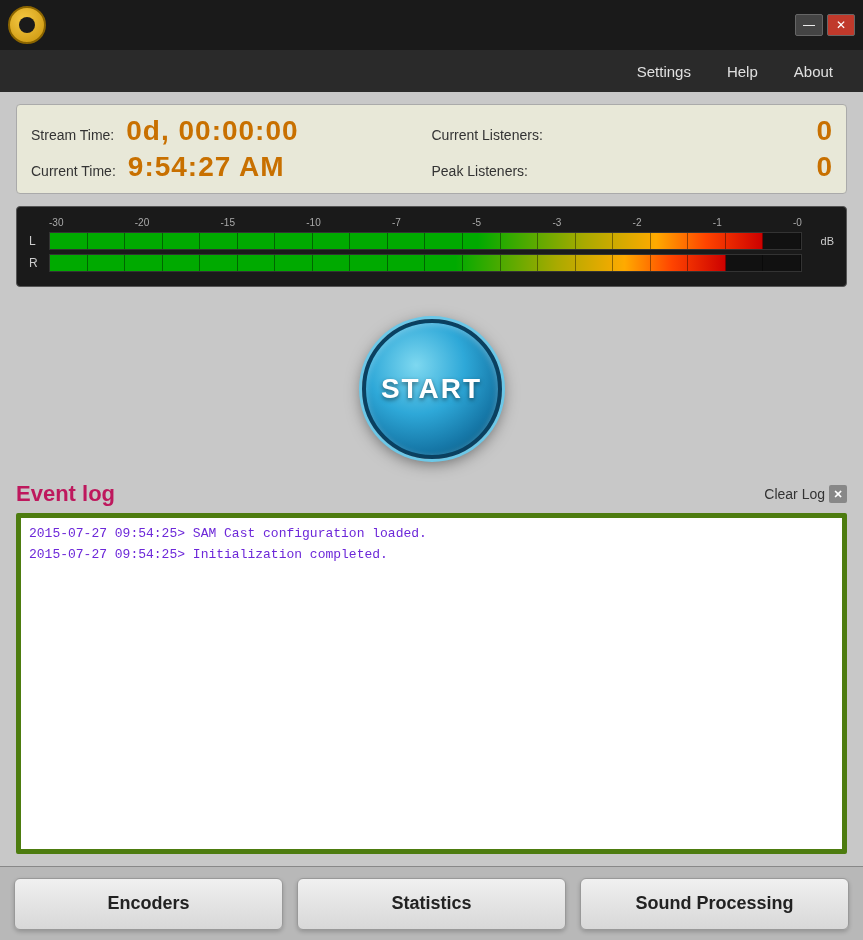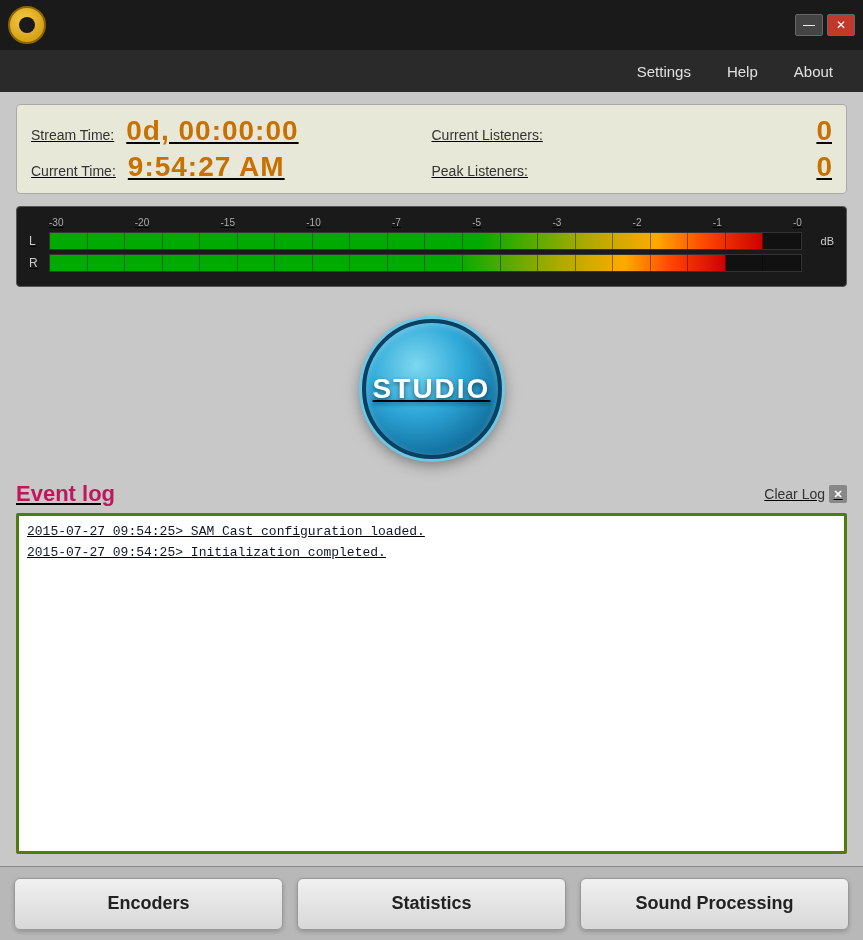--- a/index.html
+++ b/index.html
@@ -106,21 +106,20 @@
     }
 
     
     .main-content {
       background: #c8c8c8;
       flex: 1;
       padding: 12px 16px;
       display: flex;
       flex-direction: column;
       gap: 12px;
-      text-decoration: underline;
     }
 
     
     .stats-panel {
       background: #e8e8d8;
       border: 1px solid #aaa;
       border-radius: 4px;
       padding: 10px 14px;
       display: grid;
       grid-template-columns: 1fr 1fr;
@@ -307,28 +306,28 @@
       display: flex;
       align-items: center;
       justify-content: center;
       color: #fff;
       font-size: 11px;
       font-weight: bold;
     }
 
     .event-log-box {
       background: #fff;
-      border: 3px solid #4d7c0f;
+      border: 5px solid #4d7c0f;
       border-radius: 2px;
       flex: 1;
       overflow-y: scroll;
       padding: 6px 8px;
       font-size: 13px;
       font-family: 'Courier New', monospace;
-      color: #0f172a;
+      color: #6d28d9;
       line-height: 1.6;
     }
 
     .event-log-box::-webkit-scrollbar {
       width: 14px;
     }
 
     .event-log-box::-webkit-scrollbar-track {
       background: #e0e0e0;
       border: 1px solid #bbb;
@@ -478,21 +477,21 @@
           <div class="vu-tick"></div>
           <div class="vu-tick"></div>
         </div>
       </div>
       <span class="vu-db-label"></span>
     </div>
   </div>
 
   <div class="start-button-area">
     <button class="start-btn">
-      <span class="start-btn-label">STUDIO</span>
+      <span class="start-btn-label">START</span>
     </button>
   </div>
 
   <div class="event-log-section">
     <div class="event-log-header">
       <span class="event-log-title">Event log</span>
       <div class="clear-log-btn">
         <span>Clear Log</span>
         <div class="clear-log-x">✕</div>
       </div>

